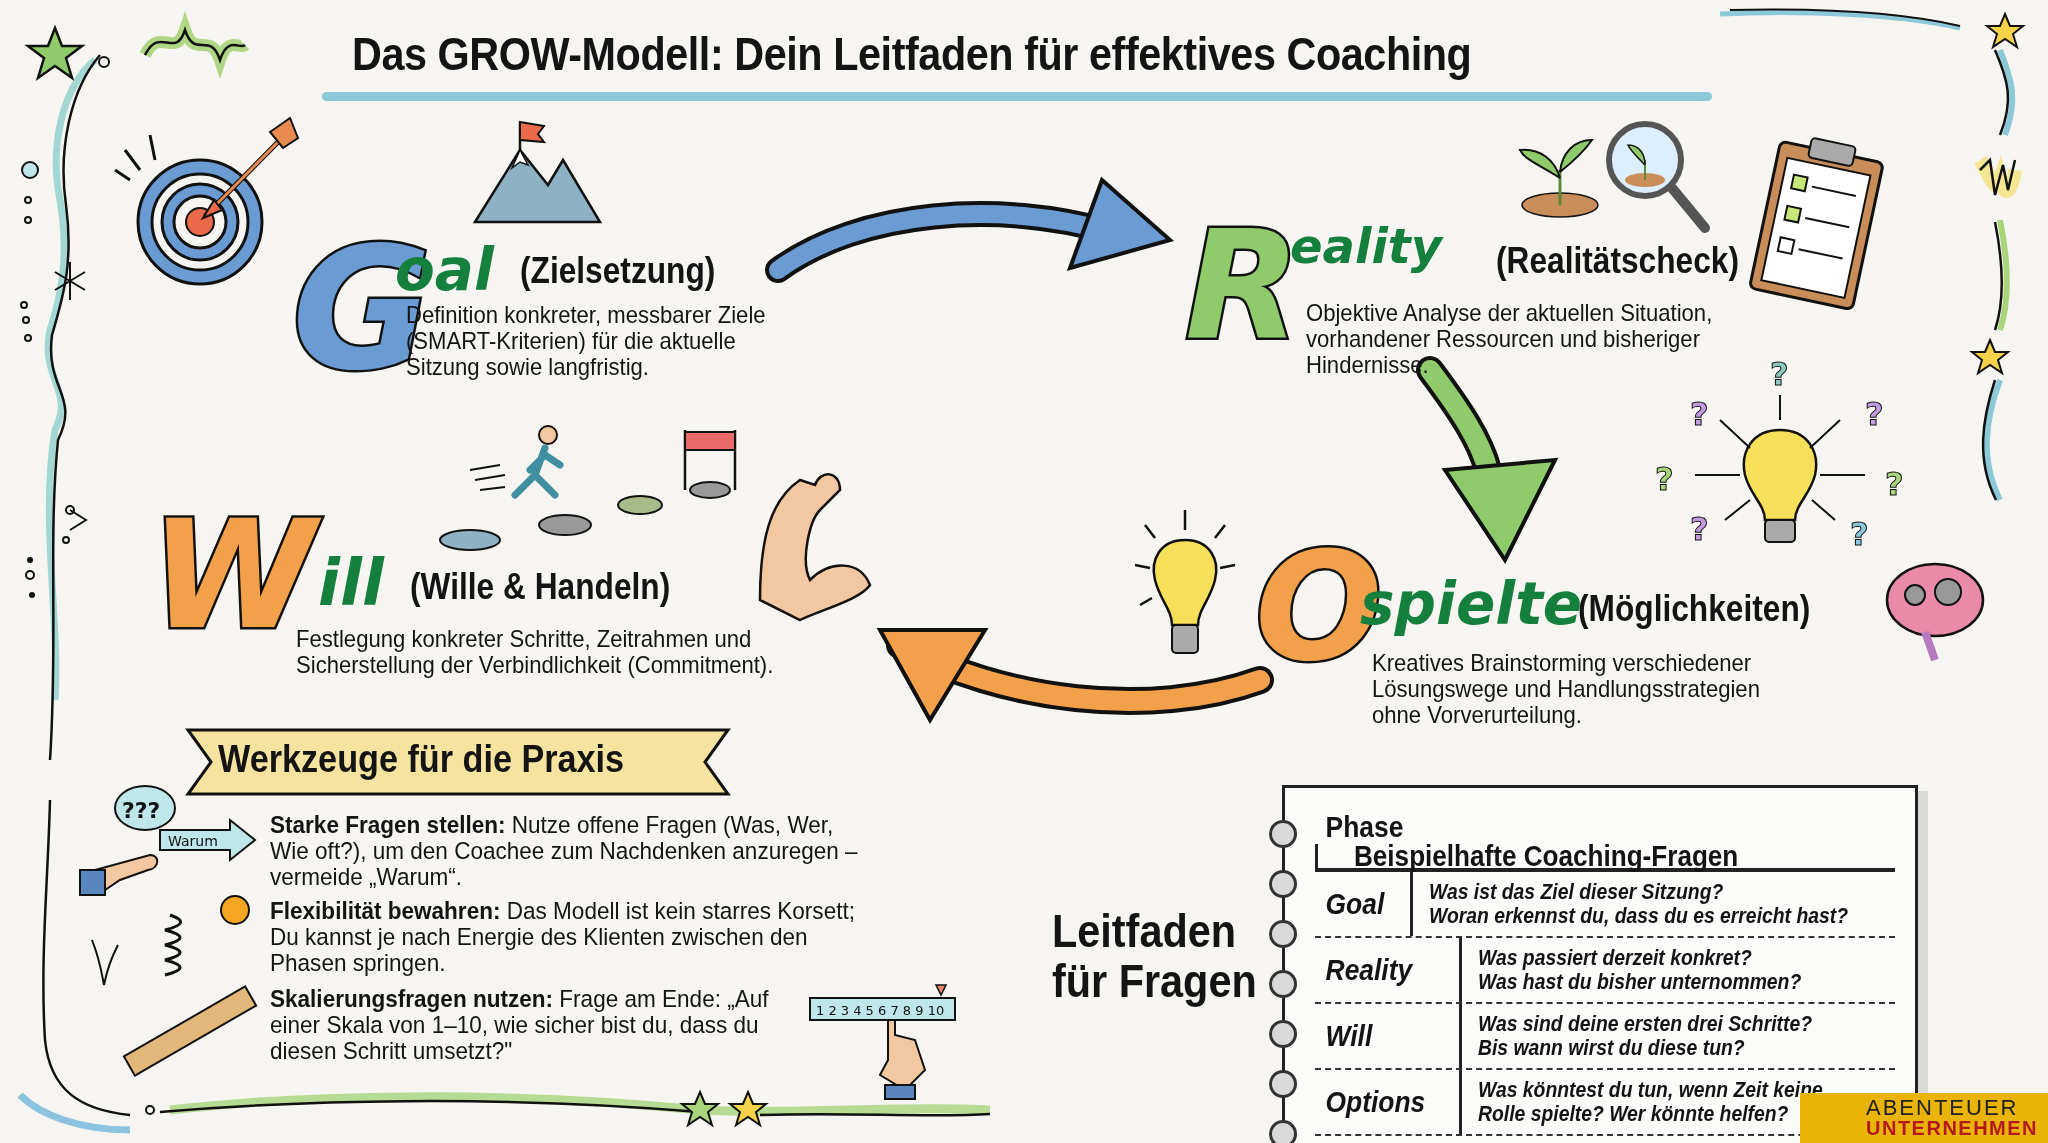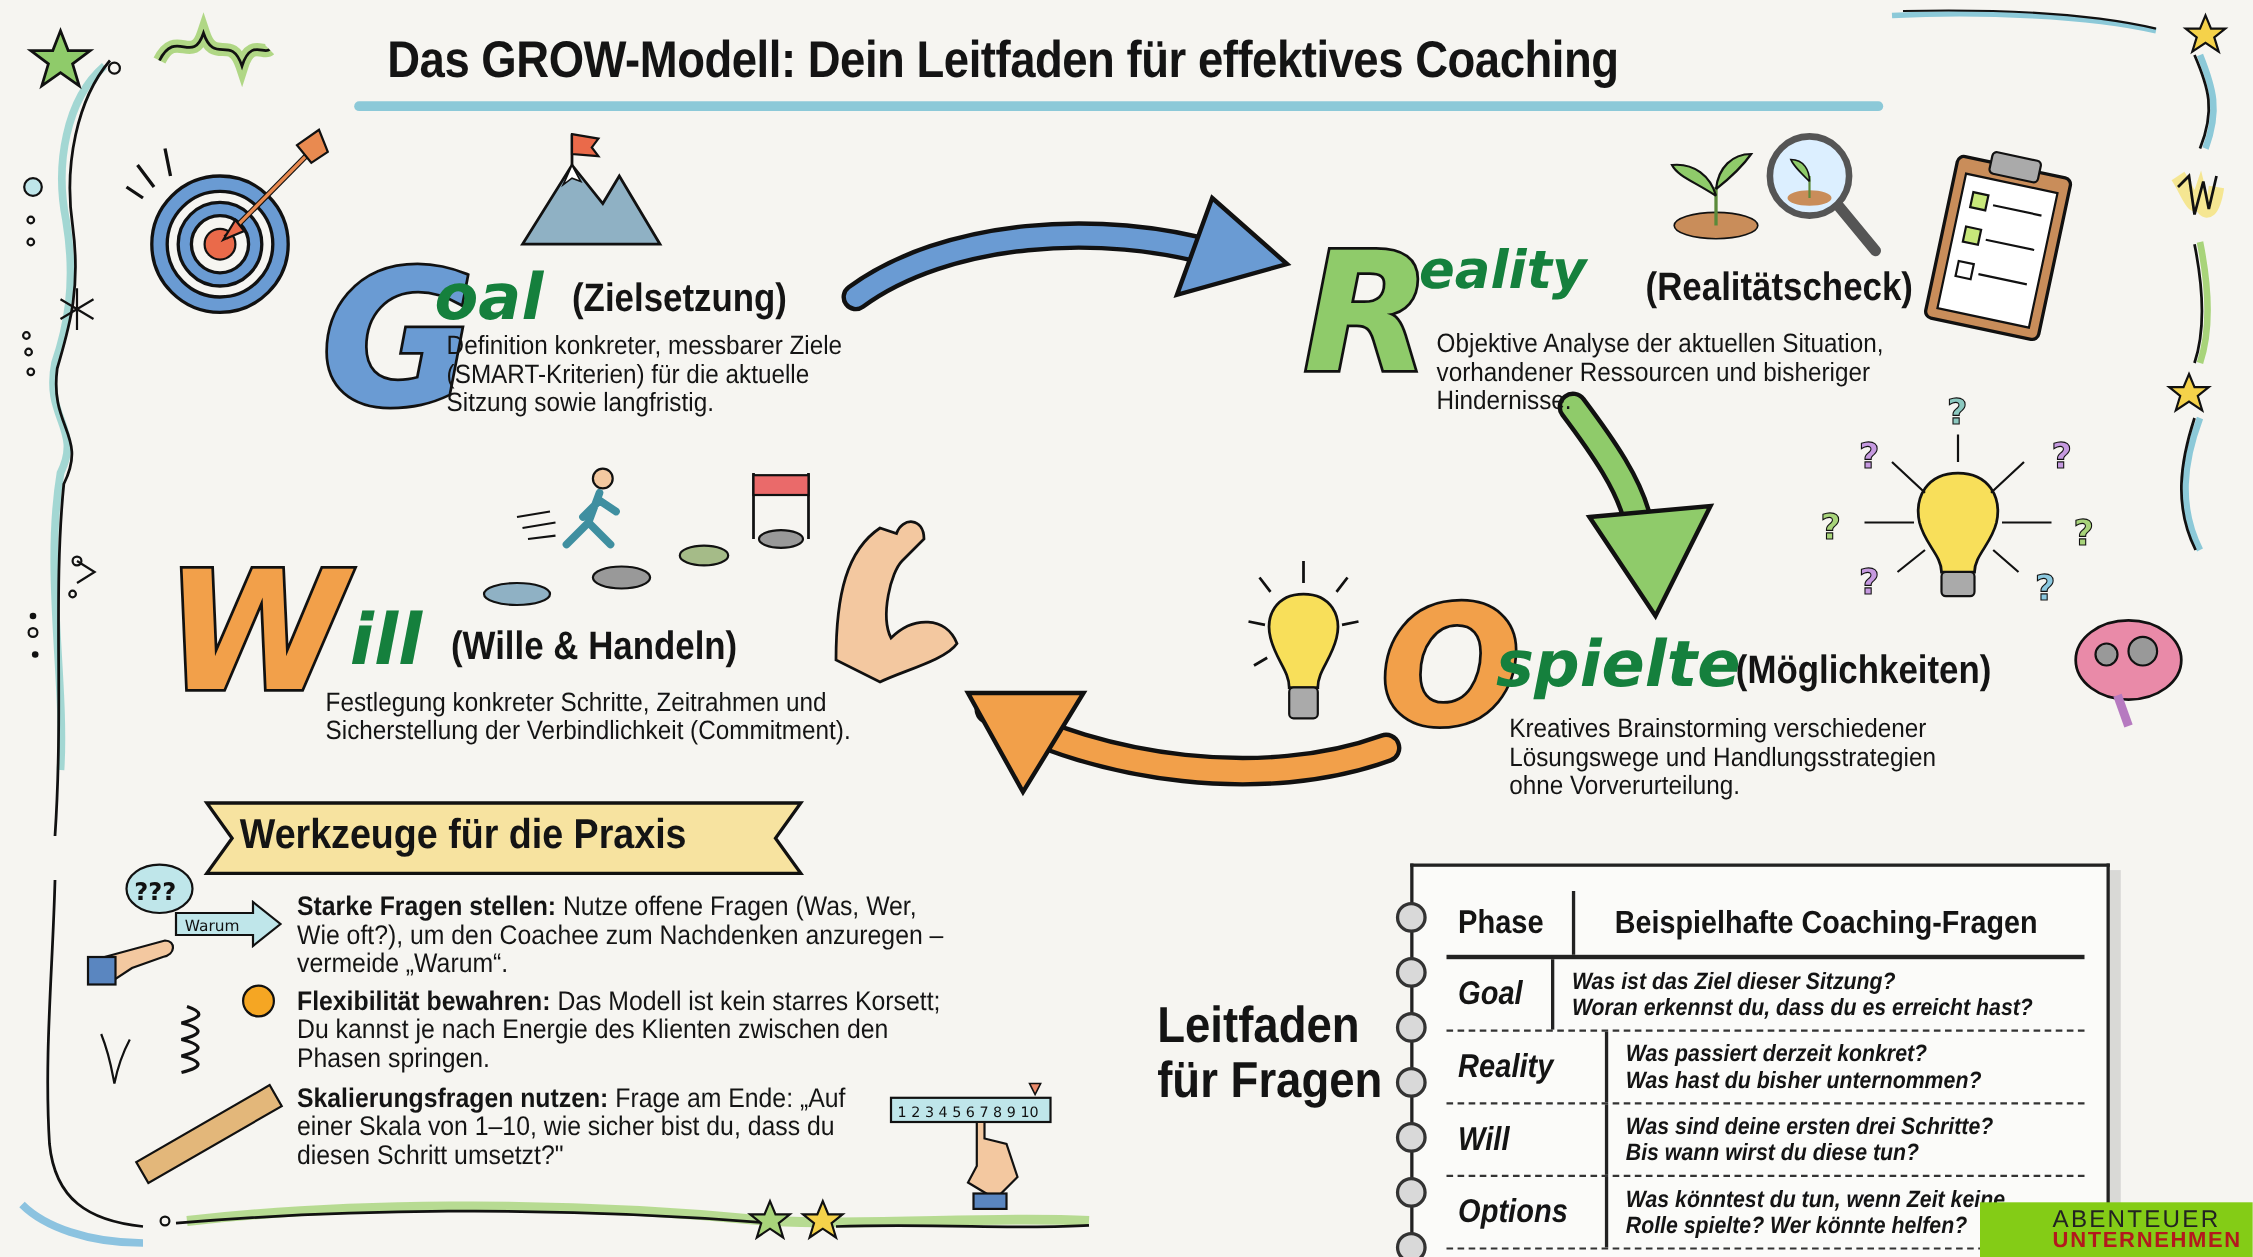--- a/index.html
+++ b/index.html
@@ -67,30 +67,30 @@
     width: 132px; font-size: 30px; font-weight: 700; padding-left: 12px;
     display: flex; align-items: center;
     transform: scaleX(0.88); transform-origin: left center;
   }
   .nb-q {
     flex: 1; border-left: 3px solid #222; padding-left: 16px;
     font-size: 21.5px; font-weight: 700; line-height: 24px;
     display: flex; flex-direction: column; justify-content: center;
   }
   .nb-q span { display: block; transform: scaleX(0.9); transform-origin: left center; white-space: nowrap; }
-  .nb-head { height: 58px; border-bottom: 4px solid #222; }
+  .nb-head { height: 58px; border-bottom: 4px solid #222; flex-direction: column; }
   .nb-head .nb-q { font-size: 29px; padding-left: 36px; }
   .nb-body { height: 64px; border-bottom: 2px dashed #333; font-style: italic; }
   .ring {
     position: absolute; left: -16px; width: 22px; height: 22px; border: 3px solid #333;
     border-radius: 50%; background: #d9d9d9;
   }
 
   
-  .logo { position: absolute; left: 1800px; top: 1093px; width: 248px; height: 50px; background: #84cc16; }
+  .logo { position: absolute; left: 1800px; top: 1093px; width: 248px; height: 50px; background: #eab308; }
   .logo-top { position: absolute; left: 66px; top: 2px; font-size: 22px; letter-spacing: 2px; color: #222; font-weight: 400; }
   .logo-bot { position: absolute; left: 66px; top: 24px; font-size: 20px; letter-spacing: 1.5px; color: #b3191d; font-weight: 700; }
 </style>
 </head>
 <body>
 
 <svg class="layer" width="2048" height="1143">
 
   <path d="M95,60 C60,90 50,150 60,200 C70,260 60,300 50,330 C40,380 75,390 55,430 C40,520 60,620 55,700" fill="none" stroke="#8fd0cc" stroke-width="7" opacity="0.8"></path>
   <path d="M100,55 C70,90 58,150 66,205 C74,265 62,300 52,335 C45,390 80,395 58,440 C48,540 58,640 50,760" fill="none" stroke="#111" stroke-width="2.5"></path>

